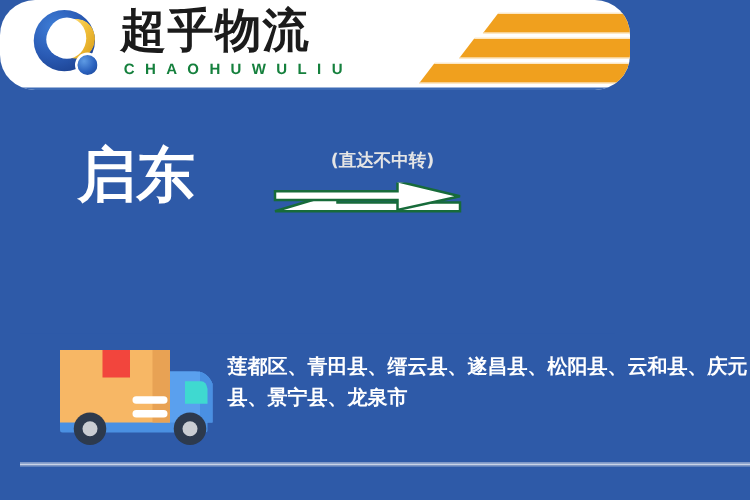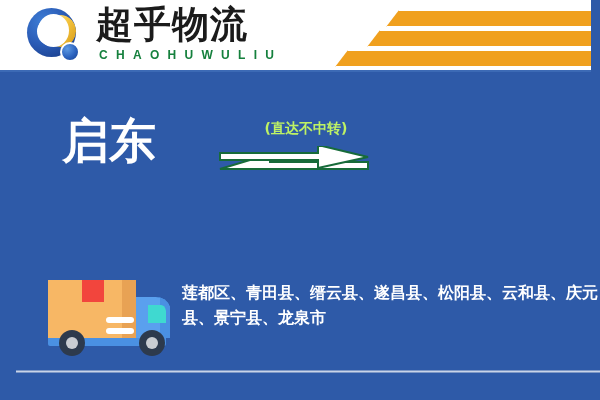--- a/index.html
+++ b/index.html
@@ -18,23 +18,24 @@
     width: 600px;
     height: 400px;
     background: #2E5AA8;
     overflow: hidden;
   }
 
   
   .header {
     position: absolute;
     left: 0; top: 0;
-    width: 591px; height: 72px;
+    width: 504px; height: 72px;
     background: #FFFFFF;
     overflow: hidden;
+    border-radius: 28px;
   }
   .header-rule {
     position: absolute;
     left: 0; top: 70px;
     width: 600px; height: 2px;
     background: #3C6AB5;
   }
 
   
   .logo-mark {
@@ -143,21 +144,21 @@
   .city-origin { left: 62px; }
   .city-dest  { left: 382px; }
 
   .route-note-top {
     position: absolute;
     left: 236px; top: 48px;
     width: 140px;
     text-align: center;
     font-size: 14px;
     font-weight: bold;
-    color: #bef264;
+    color: #e5e5e5;
     white-space: nowrap;
     font-family: "DejaVu Sans", "Liberation Sans", sans-serif;
   }
   .route-note-bottom {
     position: absolute;
     left: 236px; top: 118px;
     width: 140px;
     text-align: center;
     font-size: 14px;
     font-weight: bold;

